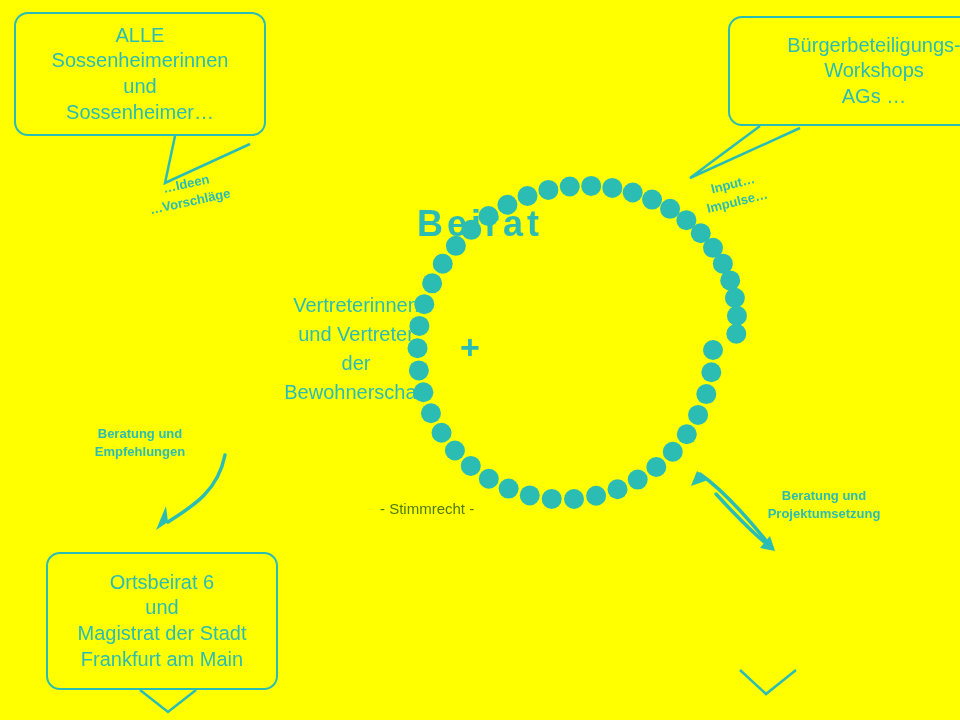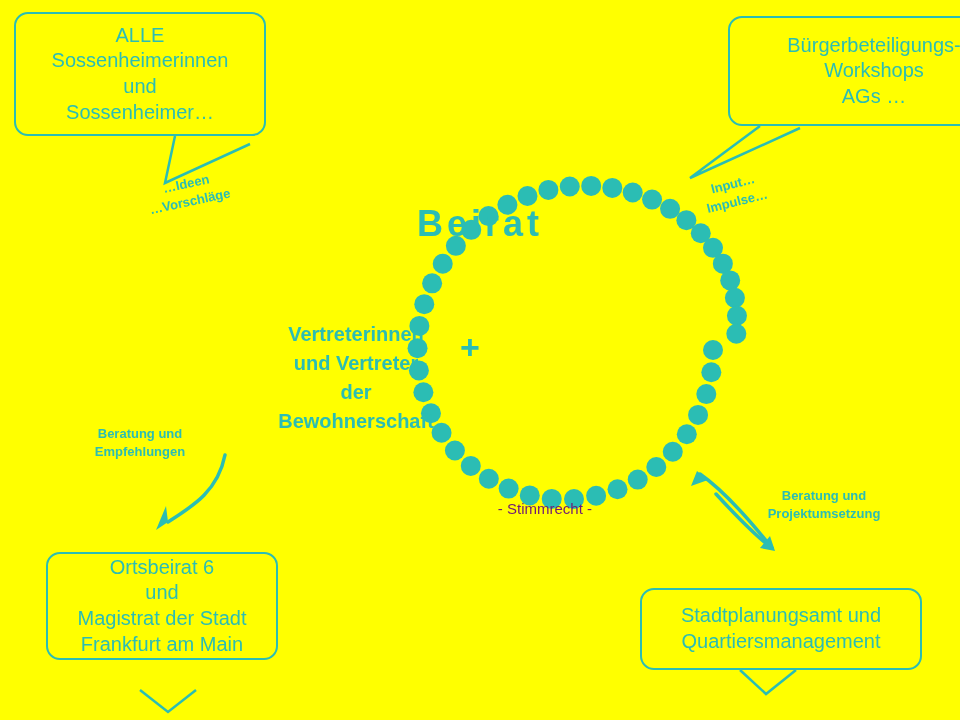--- a/index.html
+++ b/index.html
@@ -39,21 +39,21 @@
   #callout-alle {
     left: 14px; top: 12px;
     width: 252px; height: 124px;
   }
   #callout-workshops {
     left: 692px; top: 16px;
     width: 292px; height: 110px; margin-left: 36px;
   }
   #callout-ortsbeirat {
     left: 46px; top: 552px;
-    width: 232px; height: 108px;
+    width: 232px; height: 138px;
   }
   #callout-stadtplanungsamt {
     left: 640px; top: 588px;
     width: 282px; height: 82px;
   }
   .svg-layer {
     position: absolute;
     left: 0; top: 0;
     width: 960px;
     height: 720px;
@@ -73,46 +73,45 @@
   .col-text {
     position: absolute;
     color: #2BBDB4;
     font-size: 20px;
     line-height: 1.45;
     text-align: center;
     white-space: pre-line;
   }
   #col-left {
     left: 268px;
-    top: 320px;
+    top: 291px;
     width: 176px;
-    font-weight: bold;
   }
   #col-right {
     left: 498px;
     top: 307px;
     width: 176px;
   }
   #plus-sign {
     position: absolute;
     left: 448px;
     top: 328px;
     width: 44px;
     text-align: center;
     color: #2BBDB4;
     font-size: 34px;
     font-weight: bold;
   }
   #stimmrecht {
     position: absolute;
-    left: 392px;
+    left: 380px;
     top: 500px;
     width: 200px;
-    text-align: right;
-    color: #701a75;
+    text-align: left;
+    color: #4d7c0f;
     font-size: 15px;
   }
   .small-label {
     position: absolute;
     color: #2BBDB4;
     font-size: 13px;
     font-weight: bold;
     text-align: center;
     line-height: 1.35;
     white-space: pre-line;
@@ -221,22 +220,20 @@
 
   <div class="callout" id="callout-workshops">Bürgerbeteiligungs-
 Workshops
 AGs …</div>
 
   <div class="callout" id="callout-ortsbeirat">Ortsbeirat 6
 und
 Magistrat der Stadt
 Frankfurt am Main</div>
 
-  <div class="callout" id="callout-stadtplanungsamt">Stadtplanungsamt und
-Quartiersmanagement</div>
 
   <div id="beirat-title">Beirat</div>
 
   <div class="col-text" id="col-left">Vertreterinnen
 und Vertreter
 der
 Bewohnerschaft</div>
 
   <div id="plus-sign">+</div>
 

